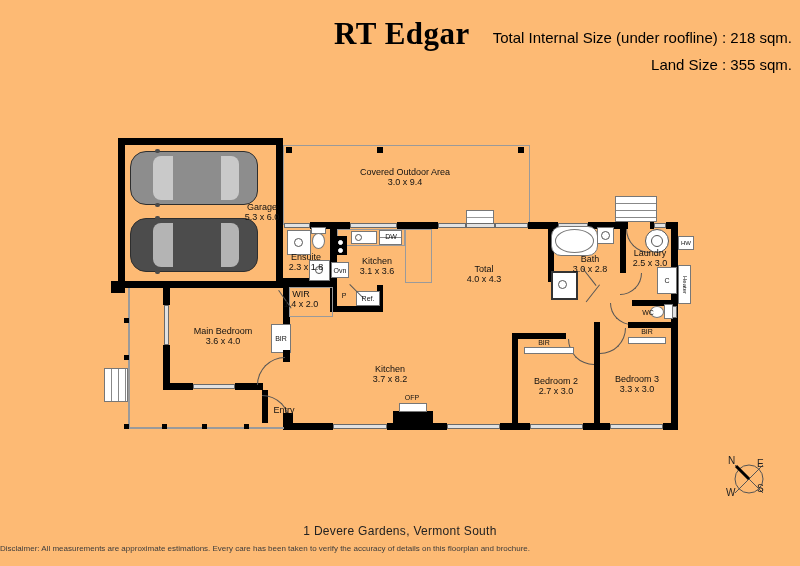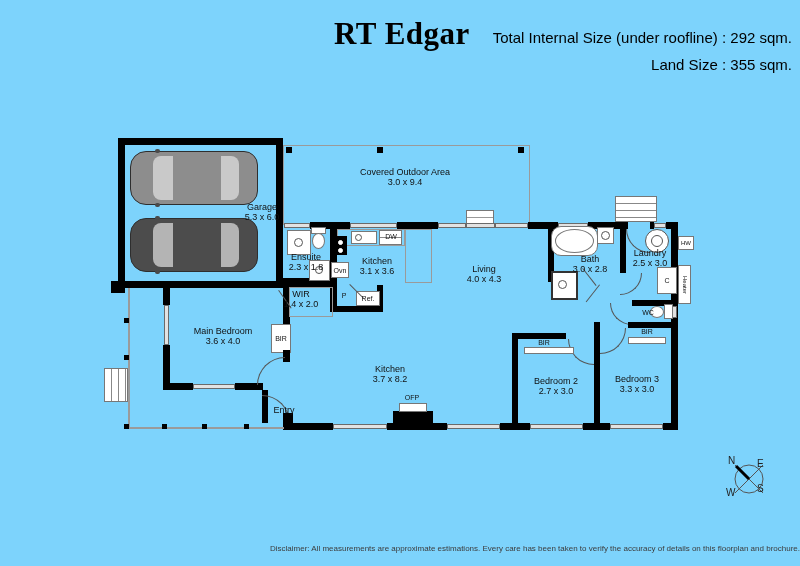--- a/index.html
+++ b/index.html
@@ -1,18 +1,18 @@
 <!DOCTYPE html>
 <html><head>
 <meta charset="utf-8">
 <style>
   * { margin:0; padding:0; box-sizing:border-box; }
   html,body { background:#fff; }
   #canvas {
-    position:relative; width:800px; height:566px; background:#7dd3fc;
+    position:relative; width:800px; height:566px; background:#fdba74;
     font-family:"Liberation Sans", sans-serif; overflow:hidden; color:#111;
   }
   .abs { position:absolute; }
   .w   { position:absolute; background:#000; }            
   .win { position:absolute; background:#e2e2e2; border:1px solid #6a6a6a; } 
   .o   { position:absolute; border:1px solid #777; background:#fff; }      
   .thin{ position:absolute; border:1px solid #9a9a9a; background:transparent; }
   .post{ position:absolute; width:6px; height:6px; background:#000; }
   .arc { position:absolute; background:transparent; }
   .ln  { position:absolute; height:1px; background:#555; transform-origin:0 0; }
@@ -27,33 +27,33 @@
   .car  { position:absolute; width:128px; height:54px; border:1px solid #2e2e2e;
           border-radius:16px 14px 14px 16px; }
   .cglass { position:absolute; left:22px; top:4px; width:86px; height:44px; border-radius:8px; }
   .croof  { position:absolute; left:42px; top:4px; width:48px; height:44px; }
   .mir  { position:absolute; width:5px; height:4px; background:#4a4a4a; border-radius:2px; }
   .circ { position:absolute; border:1px solid #555; border-radius:50%; background:#fff; }
   .steps-h { background:repeating-linear-gradient(#fff 0 6px, #888 6px 7px); }
   .steps-v { background:repeating-linear-gradient(90deg, #fff 0 6px, #888 6px 7px); }
   .footer-address { position:absolute; left:0; right:0; top:524px; text-align:center;
                     font-size:12px; color:#222; letter-spacing:.3px; }
-  .footer-disc { position:absolute; left:0; right:0; top:544px; text-align:right;
+  .footer-disc { position:absolute; left:0; right:0; top:544px; text-align:left;
                  font-size:8px; color:#3c3c3c; }
   .compass-letter { position:absolute; font-size:10px; color:#222; }
   .vert { writing-mode:vertical-rl; }
 </style>
 </head>
 <body>
 
 <div id="canvas">
 
   <div class="brand" style="left:334px; top:16px;">RT Edgar</div>
   <div class="sizes">
-    <div>Total Internal Size (under roofline) : 292 sqm.</div>
+    <div>Total Internal Size (under roofline) : 218 sqm.</div>
     <div>Land Size : 355 sqm.</div>
   </div>
 
   <div class="w" style="left:118px;top:138px;width:165px;height:7px"></div>
   <div class="w" style="left:118px;top:138px;width:7px;height:150px"></div>
   <div class="w" style="left:276px;top:138px;width:7px;height:150px"></div>
   <div class="w" style="left:118px;top:281px;width:219px;height:7px"></div>
   <div class="w" style="left:111px;top:281px;width:14px;height:12px"></div>
 
   <div class="car" style="left:130px;top:151px;background:#8d8d8d">
@@ -205,21 +205,21 @@
   </div>
   <div class="lbl" style="left:276px;top:252px;width:60px">
     <div>Ensuite</div>
     <div>2.3 x 1.8</div>
   </div>
   <div class="lbl" style="left:342px;top:256px;width:70px">
     <div>Kitchen</div>
     <div>3.1 x 3.6</div>
   </div>
   <div class="lbl" style="left:449px;top:264px;width:70px">
-    <div>Living</div>
+    <div>Total</div>
     <div>4.0 x 4.3</div>
   </div>
   <div class="lbl" style="left:560px;top:254px;width:60px">
     <div>Bath</div>
     <div>3.0 x 2.8</div>
   </div>
   <div class="lbl" style="left:620px;top:248px;width:60px">
     <div>Laundry</div>
     <div>2.5 x 3.0</div>
   </div>
@@ -262,15 +262,16 @@
     <circle cx="29" cy="29" r="14" fill="none" stroke="#555" stroke-width="1"></circle>
     <line x1="15" y1="15" x2="43" y2="43" stroke="#555" stroke-width="1"></line>
     <line x1="43" y1="15" x2="15" y2="43" stroke="#555" stroke-width="1"></line>
     <line x1="16" y1="16" x2="29" y2="29" stroke="#000" stroke-width="3"></line>
   </svg>
   <div class="compass-letter" style="left:728px;top:455px">N</div>
   <div class="compass-letter" style="left:757px;top:458px">E</div>
   <div class="compass-letter" style="left:757px;top:483px">S</div>
   <div class="compass-letter" style="left:726px;top:487px">W</div>
 
+  <div class="footer-address">1 Devere Gardens, Vermont South</div>
   <div class="footer-disc">Disclaimer: All measurements are approximate estimations. Every care has been taken to verify the accuracy of details on this floorplan and brochure.</div>
 
 </div>
 
 </body></html>

